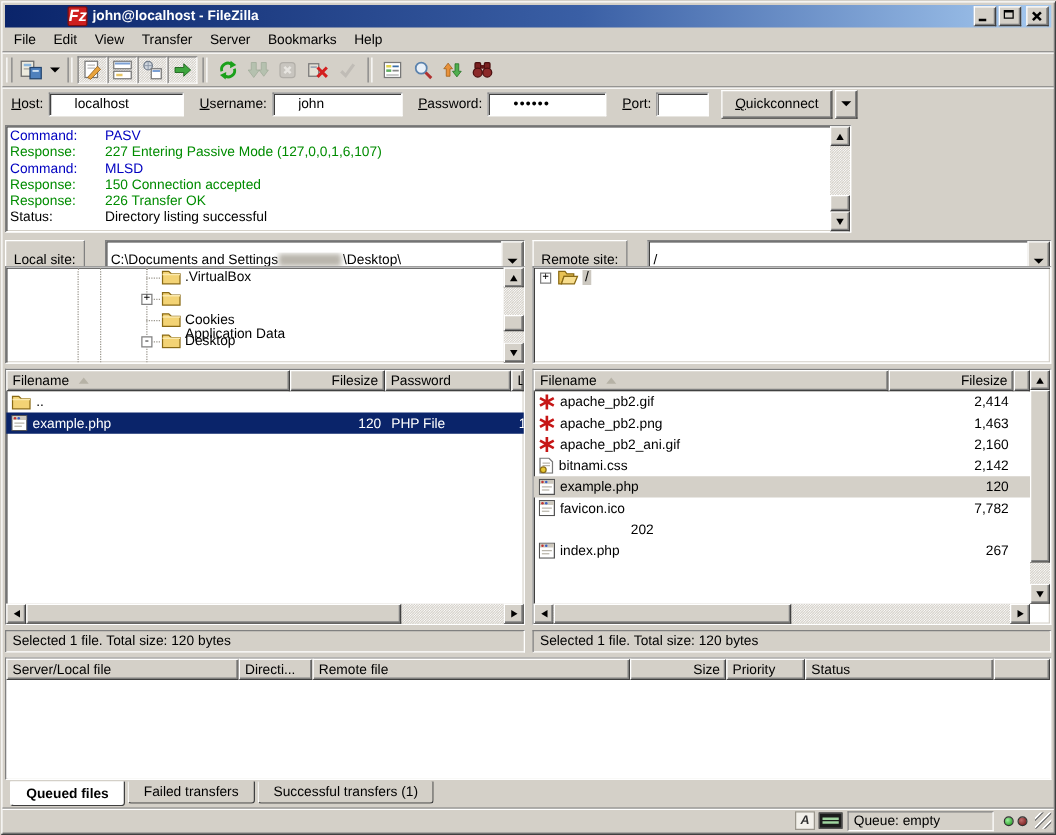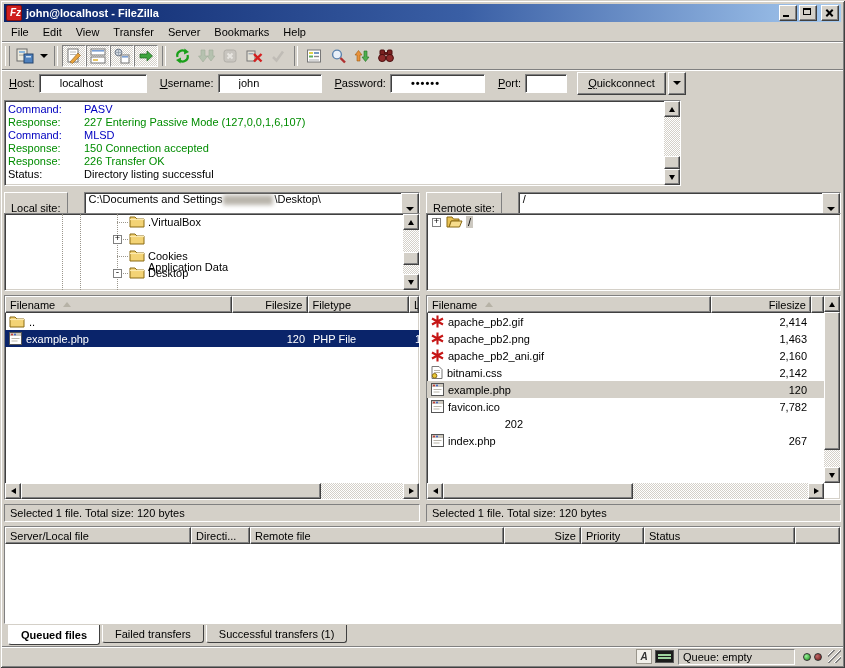--- a/index.html
+++ b/index.html
@@ -12,21 +12,21 @@
   .raised{border:1px solid;border-color:#fff #404040 #404040 #fff;
     box-shadow:inset -1px -1px 0 #808080;background:#d4d0c8;}
   .tin{background:#fff;border:1px solid;border-color:#808080 #fff #fff #808080;
     box-shadow:inset 1px 1px 0 #404040;height:19px;box-sizing:border-box;
     font-family:"Liberation Sans",sans-serif;font-size:11px;padding:1px 20px;outline:none;}
   .hsep{position:absolute;left:2px;right:2px;height:0;border-top:1px solid #808080;border-bottom:1px solid #fff;}
   
   .titlebar{position:absolute;left:4px;top:4px;right:4px;height:18px;display:flex;align-items:center;
     background:linear-gradient(to right,#0a246a 0%,#3a5fa5 55%,#a6caf0 100%);padding:0 2px;}
   .title-icon{width:14px;height:14px;background:#cf1f1f;border:1px solid #7e0f0f;border-radius:2px;
-    color:#fff;font-weight:bold;font-style:italic;font-size:10px;line-height:13px;text-align:right;flex:none;}
+    color:#fff;font-weight:bold;font-style:italic;font-size:13px;line-height:13px;text-align:right;flex:none;margin-left:48px;}
   .title-text{color:#fff;font-weight:bold;margin-left:4px;flex:1;white-space:nowrap;}
   .wbtn{width:16px;height:14px;margin-left:2px;position:relative;flex:none;}
   .g-min{position:absolute;left:3px;bottom:3px;width:6px;height:2px;background:#000;}
   .g-max{position:absolute;left:3px;top:2px;width:8px;height:7px;border:1px solid #000;border-top-width:2px;box-sizing:border-box;}
   .g-x1,.g-x2{position:absolute;left:3px;top:6px;width:9px;height:2px;background:#000;}
   .g-x1{transform:rotate(45deg);} .g-x2{transform:rotate(-45deg);}
   
   .menubar{position:absolute;left:4px;top:23px;right:4px;height:18px;display:flex;align-items:center;}
   .menu-item{padding:2px 7px;white-space:nowrap;}
   .toolbar{position:absolute;left:4px;top:43px;right:4px;height:25px;display:flex;align-items:center;}
@@ -63,21 +63,21 @@
     background-size:2px 2px;background-position:0 0,1px 1px;background-color:#d4d0c8;}
   .sbtn{width:16px;height:16px;display:flex;align-items:center;justify-content:center;box-sizing:border-box;flex:none;}
   .sb-v{position:absolute;width:16px;display:flex;flex-direction:column;}
   .sb-h{position:absolute;height:16px;display:flex;}
   .sb-track{flex:1;position:relative;}
   .sb-thumb{position:absolute;box-sizing:border-box;}
   
   .site-row{position:absolute;height:32px;display:flex;align-items:stretch;gap:16px;}
   .site-label{background:#d4d0c8;border:1px solid;border-color:#fff #808080 #808080 #fff;
     padding:0 6px;display:flex;align-items:center;white-space:nowrap;box-sizing:border-box;}
-  .combo{flex:1;background:#fff;position:relative;display:flex;padding-left:4px;
+  .combo{flex:1;background:#fff;position:relative;display:flex;align-items:center;padding-left:4px;
     border:1px solid;border-color:#808080 #fff #fff #808080;box-shadow:inset 1px 1px 0 #404040;box-sizing:border-box;}
   .combo-btn{position:absolute;right:0;top:0;width:16px;height:100%;display:flex;align-items:center;justify-content:center;}
   .redact{display:inline-block;width:50px;height:10px;background:#b9b5ac;filter:blur(2px);vertical-align:middle;margin:0 1px;}
   
   .pane{position:absolute;background:#fff;box-sizing:border-box;}
   .tree{position:relative;height:100%;overflow:hidden;}
   .guide{position:absolute;top:0;bottom:0;width:0;border-left:1px dotted #9a968c;}
   .tree-row{position:relative;height:17px;}
   .stub{position:absolute;top:8px;width:11px;height:0;border-top:1px dotted #9a968c;}
   .expander{position:absolute;top:4px;width:9px;height:9px;background:#fff;border:1px solid #808080;
@@ -421,21 +421,21 @@
     </div>
   </div>
 
   <div class="pane sunken" style="left:4px;top:295px;width:416px;height:205px;display:flex;flex-direction:column;">
     <div class="lv-header">
       <div class="lv-h raised c1">
           <span>Filename</span>
           <span class="sort"></span>
         </div>
       <div class="lv-h raised c2 num">Filesize</div>
-      <div class="lv-h raised c3">Filetype</div>
+      <div class="lv-h raised c3">Password</div>
       <div class="lv-h raised cL">L</div>
     </div>
     <div class="lv-body" style="flex:1;">
       <div class="lv-row">
         <div class="cell c1">
             <span class="fic">
           <svg width="16" height="13" viewBox="0 0 16 13">
                 <path d="M1 2 h5 l2 2 h7 v8 H1 z" fill="#f3d375" stroke="#8a6a14"></path>
                 <path d="M1 4.5 h14" stroke="#fbe9ad" stroke-width="1.2"></path>
               </svg>

